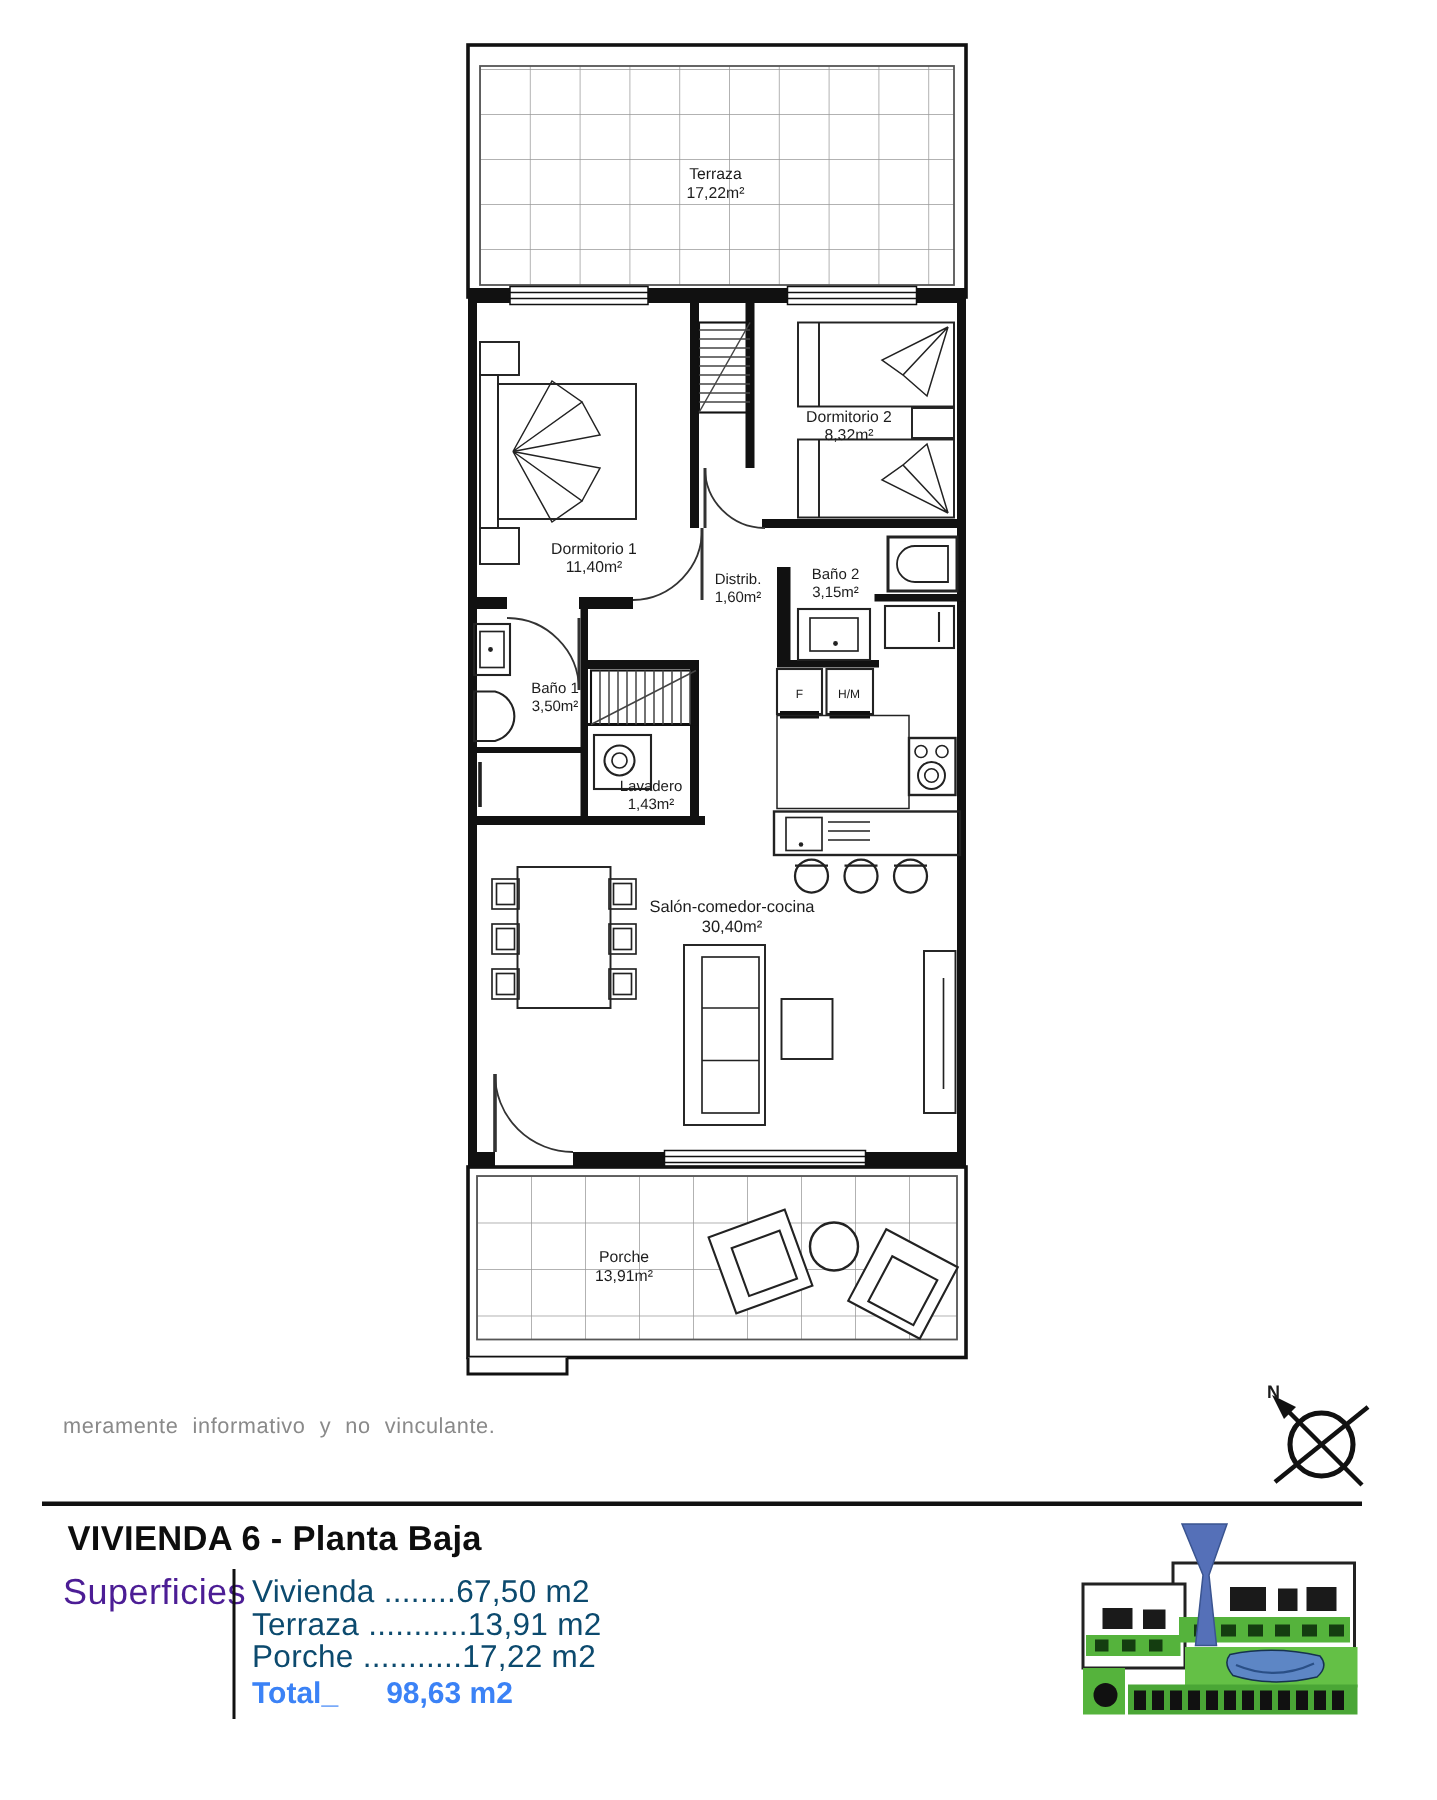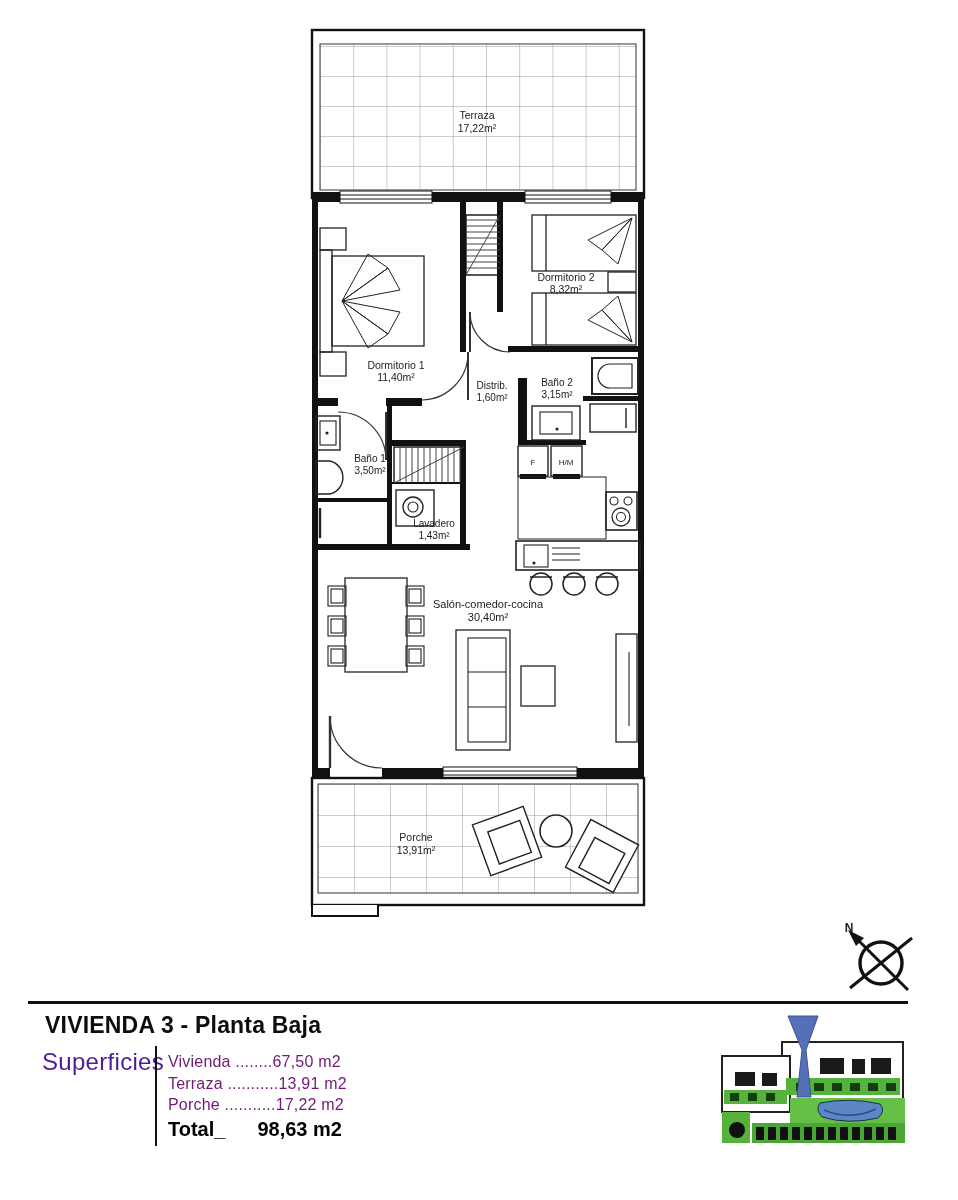--- a/index.html
+++ b/index.html
@@ -5,22 +5,22 @@
   html,body{margin:0;padding:0;background:#ffffff;}
   body{width:958px;height:1200px;position:relative;font-family:"Liberation Sans",sans-serif;overflow:hidden;}
   svg{position:absolute;top:0;left:0;}
   .plan-label{font-family:"Liberation Sans",sans-serif;fill:#1c1c1c;}
   .disclaimer{position:absolute;left:42px;top:941px;color:#8a8a8a;font-size:14.5px;line-height:20px;letter-spacing:.4px;word-spacing:5px;}
   .disclaimer p{margin:0;}
   .title-block-title{position:absolute;left:45px;top:1012px;font-size:23px;font-weight:bold;color:#0d0d0d;letter-spacing:.2px;margin:0;}
   .superficies{position:absolute;left:42px;top:1048px;font-size:24px;color:#4c1d95;letter-spacing:.3px;margin:0;}
   .vline{position:absolute;left:155px;top:1046px;width:2px;height:100px;background:#111;}
   .surfaces{position:absolute;left:168px;top:1051px;margin:0;padding:0;list-style:none;}
-  .surfaces li{font-size:16px;line-height:21.5px;color:#701a75;letter-spacing:.2px;}
-  .total-row{position:absolute;left:168px;top:1118px;margin:0;font-size:20px;font-weight:bold;color:#000000;}
+  .surfaces li{font-size:21px;line-height:21.5px;color:#0c4a6e;letter-spacing:.2px;}
+  .total-row{position:absolute;left:168px;top:1118px;margin:0;font-size:20px;font-weight:bold;color:#3b82f6;}
   .total-row .tv{margin-left:32px;}
   .divider{position:absolute;left:28px;top:1001px;width:880px;height:2.5px;background:#111;}
 </style>
 </head>
 <body>
 
 <svg width="958" height="1200" viewBox="0 0 958 1200">
   <defs>
     <pattern id="gridT" width="33.2" height="30" patternUnits="userSpaceOnUse" x="320" y="46">
       <path d="M33.2 0H0V30" fill="none" stroke="#999" stroke-width="1"></path>
@@ -286,25 +286,26 @@
       <rect x="852" y="1127" width="8" height="13"></rect>
         <rect x="864" y="1127" width="8" height="13"></rect>
       <rect x="876" y="1127" width="8" height="13"></rect>
         <rect x="888" y="1127" width="8" height="13"></rect>
     </g>
     <polygon points="788,1016 818,1016 806,1050 811,1097 797,1097 802,1050" fill="#5570b8" stroke="#3a5490" stroke-width="1"></polygon>
   </g>
 </svg>
 
 <div class="disclaimer">
+  <p>meramente informativo y no vinculante.</p>
 </div>
 
 <div class="divider"></div>
 
-<h1 class="title-block-title">VIVIENDA 3 - Planta Baja</h1>
+<h1 class="title-block-title">VIVIENDA 6 - Planta Baja</h1>
 <p class="superficies">Superficies</p>
 <div class="vline"></div>
 <ul class="surfaces">
   <li>Vivienda ........67,50 m2</li>
   <li>Terraza ...........13,91 m2</li>
   <li>Porche ...........17,22 m2</li>
 </ul>
 <p class="total-row"><span>Total_</span><span class="tv">98,63 m2</span></p>
 
 </body></html>

